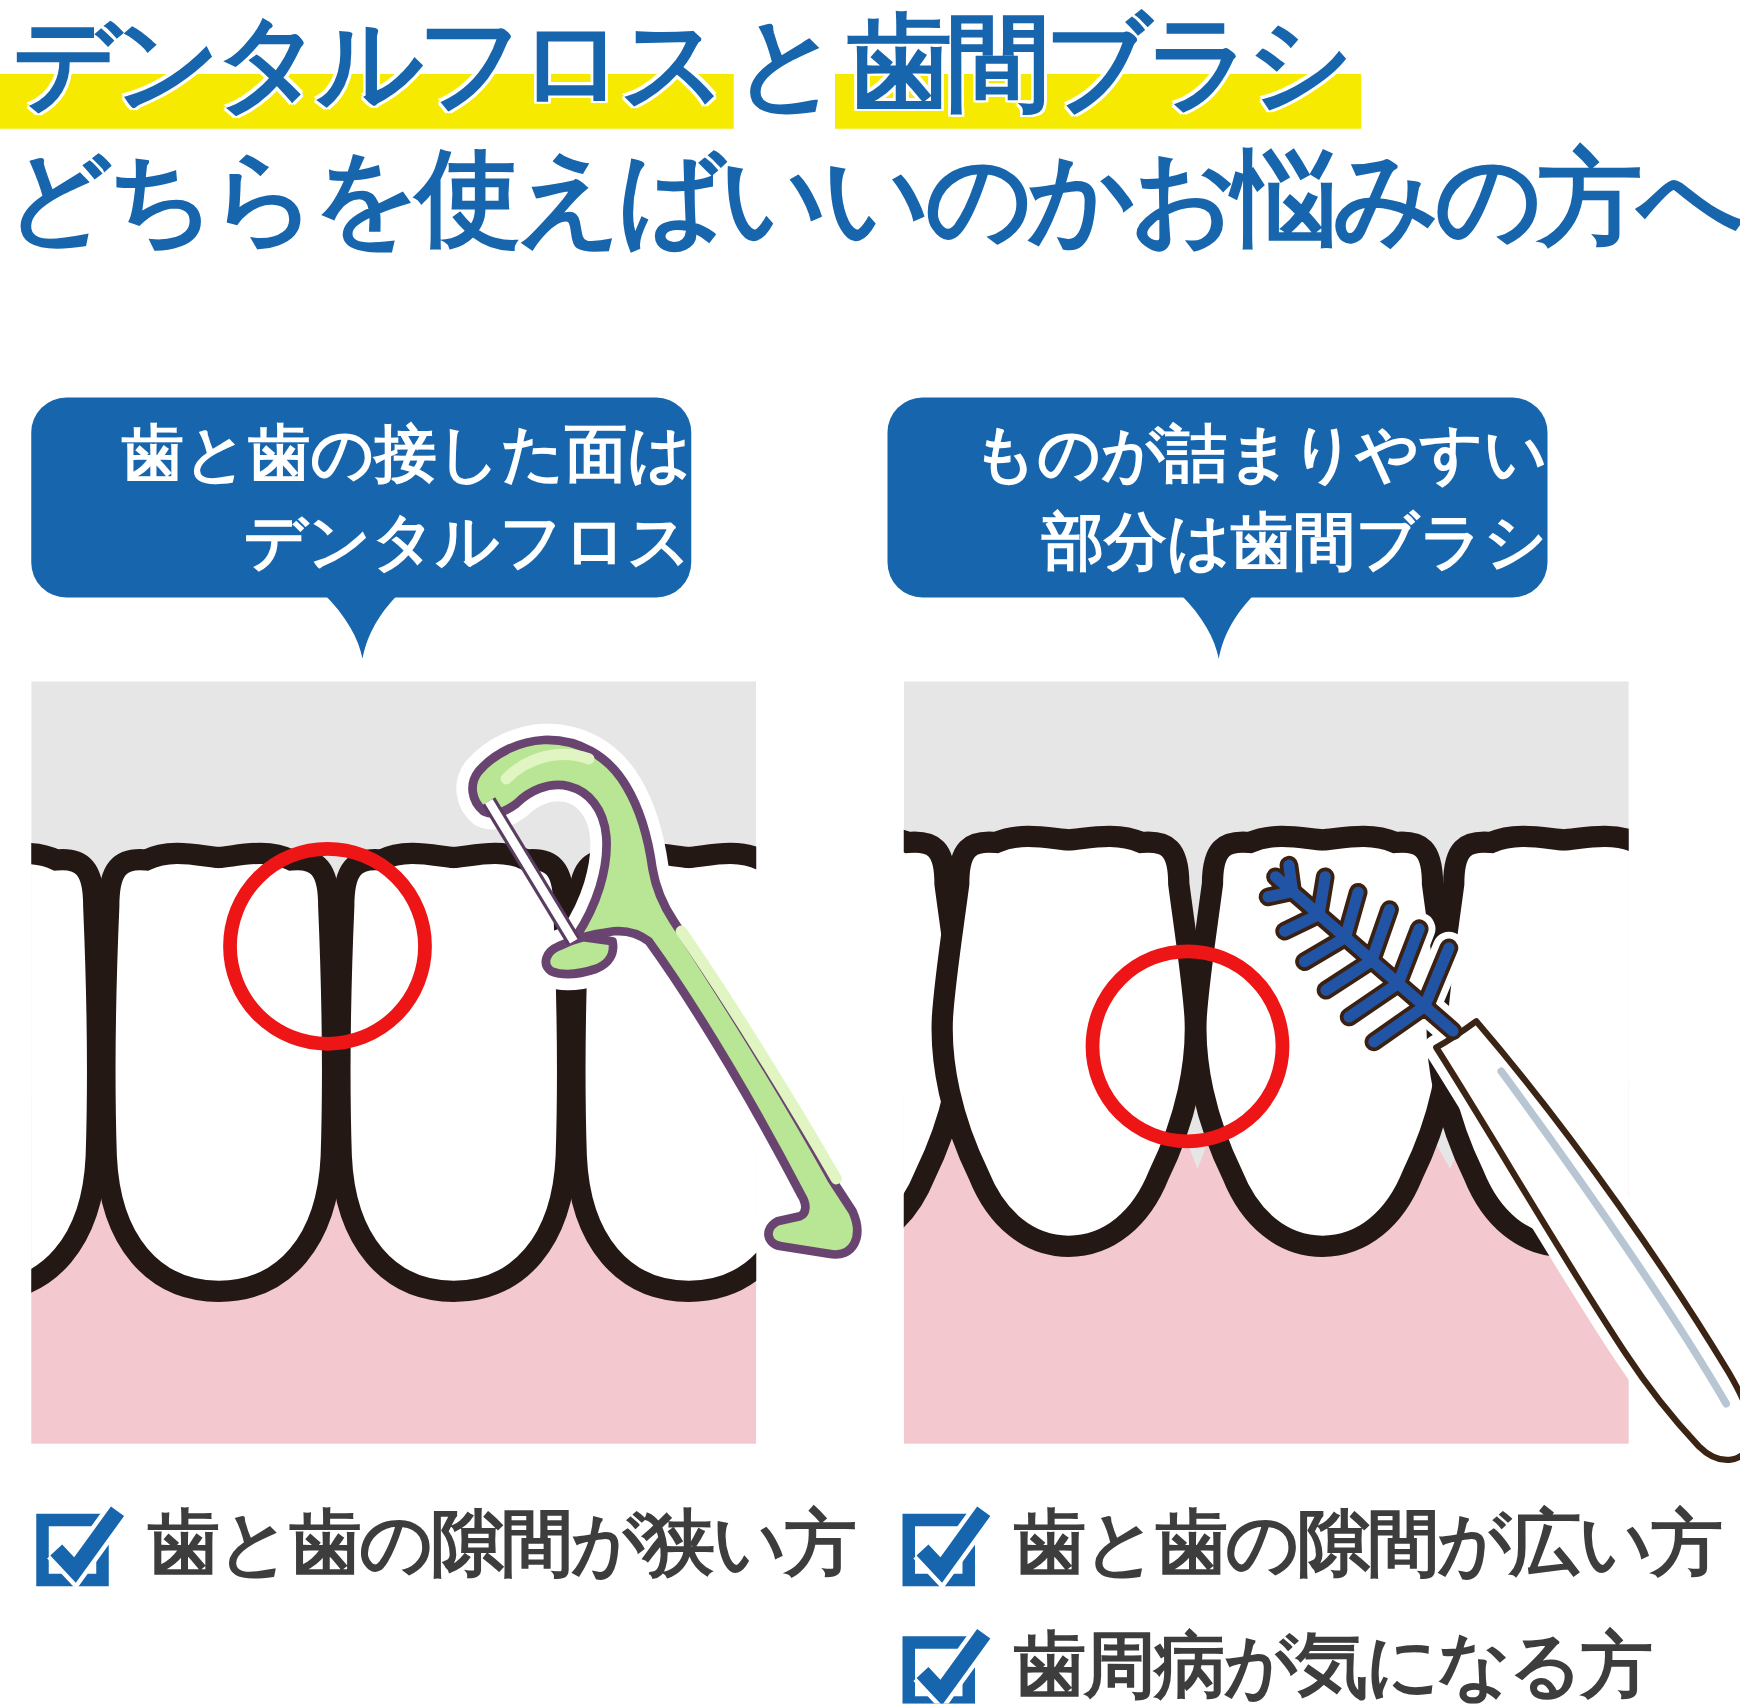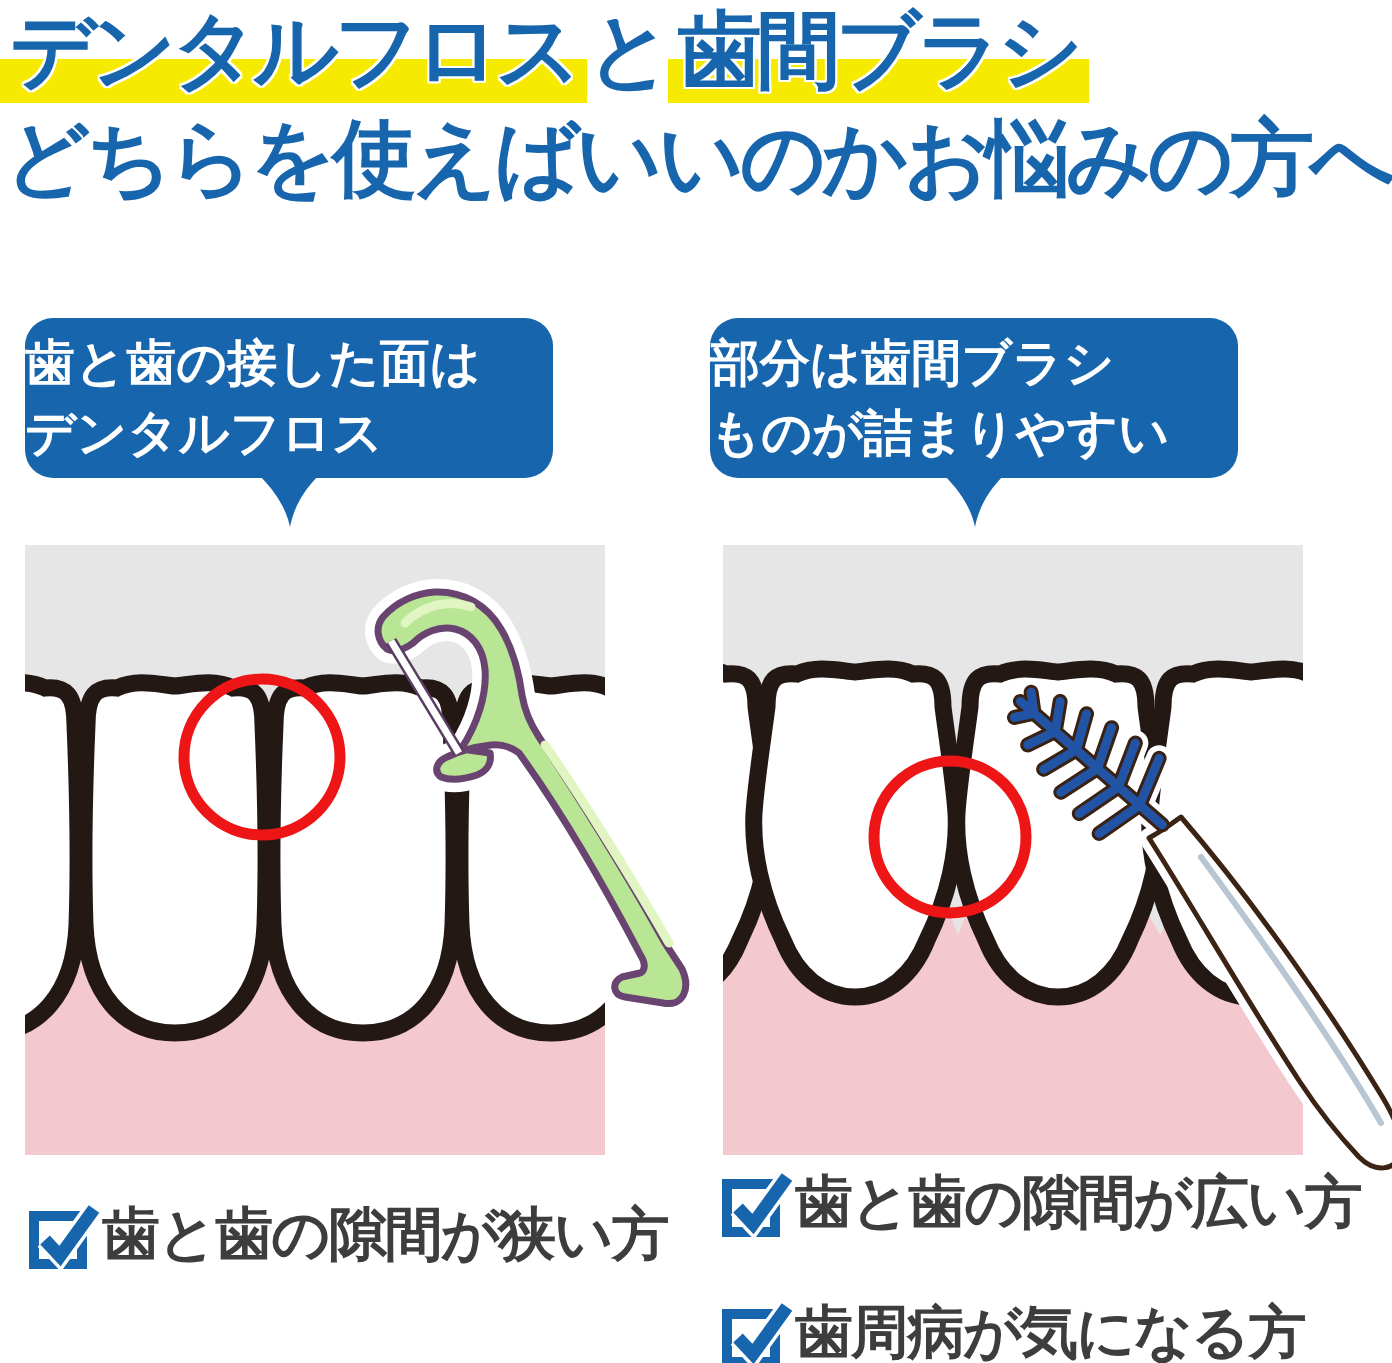--- a/index.html
+++ b/index.html
@@ -28,21 +28,21 @@
     -2px 0 0 #fff,2px 0 0 #fff,0 -2px 0 #fff,0 2px 0 #fff;}
   .t1seg.hl{background:linear-gradient(to bottom,rgba(0,0,0,0) 56%,var(--highlight-yellow) 56%);
     padding:0 10px 6px 10px;}
   .title2{position:absolute;top:104px;left:0;width:100%;text-align:right;
     font-size:84px;font-weight:bold;letter-spacing:-4px;color:var(--accent-blue);
     line-height:1.3;white-space:nowrap;}
 
   
   .bubble{position:absolute;top:318px;width:528px;height:160px;background:var(--accent-blue);
     border-radius:28px;color:#fff;display:flex;flex-direction:column;justify-content:center;
-    align-items:flex-start;font-size:50px;font-weight:bold;line-height:70px;}
+    align-items:flex-end;font-size:50px;font-weight:bold;line-height:70px;}
   .bubble.left{left:25px;}
   .bubble.right{left:710px;}
   .bubble-tail{position:absolute;left:50%;bottom:-53px;transform:translateX(-50%);}
 
   
   .panel-svg{position:absolute;top:545px;overflow:visible;}
   .panel-svg.left{left:25px;}
   .panel-svg.right{left:723px;}
   .bgrect{fill:var(--panel-gray);}
   .gum{fill:var(--gum-pink);}
@@ -54,29 +54,29 @@
   .thread-under{stroke:#5a3c60;stroke-width:12px;stroke-linecap:butt;}
   .thread-over{stroke:#fff;stroke-width:7px;stroke-linecap:butt;}
   .handle-glow{fill:#fff;stroke:#fff;stroke-width:20px;stroke-linejoin:round;}
   .handle{fill:#fff;stroke:var(--handle-outline-brown);stroke-width:5px;stroke-linejoin:round;}
   .handle-shade{fill:none;stroke:#b7c6d2;stroke-width:6px;stroke-linecap:round;}
   .bristle-glow{fill:none;stroke:#fff;stroke-width:26px;stroke-linecap:round;}
   .bristle-under{fill:none;stroke:#3a2112;stroke-width:15px;stroke-linecap:round;}
   .bristle{fill:none;stroke:var(--brush-blue);stroke-width:9px;stroke-linecap:round;}
 
   
-  .check-row{position:absolute;display:flex;align-items:center;}
+  .check-row{position:absolute;display:flex;align-items:center;gap:16px;}
   .check-row .label{font-size:58px;font-weight:bold;color:var(--text-dark);
     letter-spacing:-2px;white-space:nowrap;}
   .checkbox-svg{display:block;}
   .cb-box{fill:#fff;stroke:var(--accent-blue);stroke-width:10px;}
   .cb-gap{fill:none;stroke:#fff;stroke-width:20px;}
   .cb-check{fill:none;stroke:var(--accent-blue);stroke-width:13px;}
   .row-floss{left:28px;top:1196px;}
-  .row-brush1{left:721px;top:1164px;}
+  .row-brush1{left:721px;top:1196px;}
   .row-brush2{left:721px;top:1294px;}
 </style>
 </head>
 <body>
 
 <div class="page">
 
   <div class="title1">
     <span class="t1seg hl">デンタルフロス</span><span class="t1seg">と</span><span class="t1seg hl">歯間ブラシ</span>
   </div>
@@ -85,22 +85,22 @@
 
   <div class="bubble left">
     <div>歯と歯の接した面は</div>
     <div>デンタルフロス</div>
     <svg class="bubble-tail" width="64" height="56" viewBox="0 0 64 56">
       <path d="M2,0 L62,0 C44,18 36,36 33,52 C30,36 20,18 2,0 Z" fill="var(--accent-blue)"></path>
     </svg>
   </div>
 
   <div class="bubble right">
+    <div>ものが詰まりやすい</div>
     <div>部分は歯間ブラシ</div>
-    <div>ものが詰まりやすい</div>
     <svg class="bubble-tail" width="64" height="56" viewBox="0 0 64 56">
       <path d="M2,0 L62,0 C44,18 36,36 33,52 C30,36 20,18 2,0 Z" fill="var(--accent-blue)"></path>
     </svg>
   </div>
 
   <svg class="panel-svg left" width="580" height="610" viewBox="0 0 580 610">
     <defs>
         <clipPath id="clipL">
           <rect x="0" y="0" width="580" height="610"></rect>
         </clipPath>

